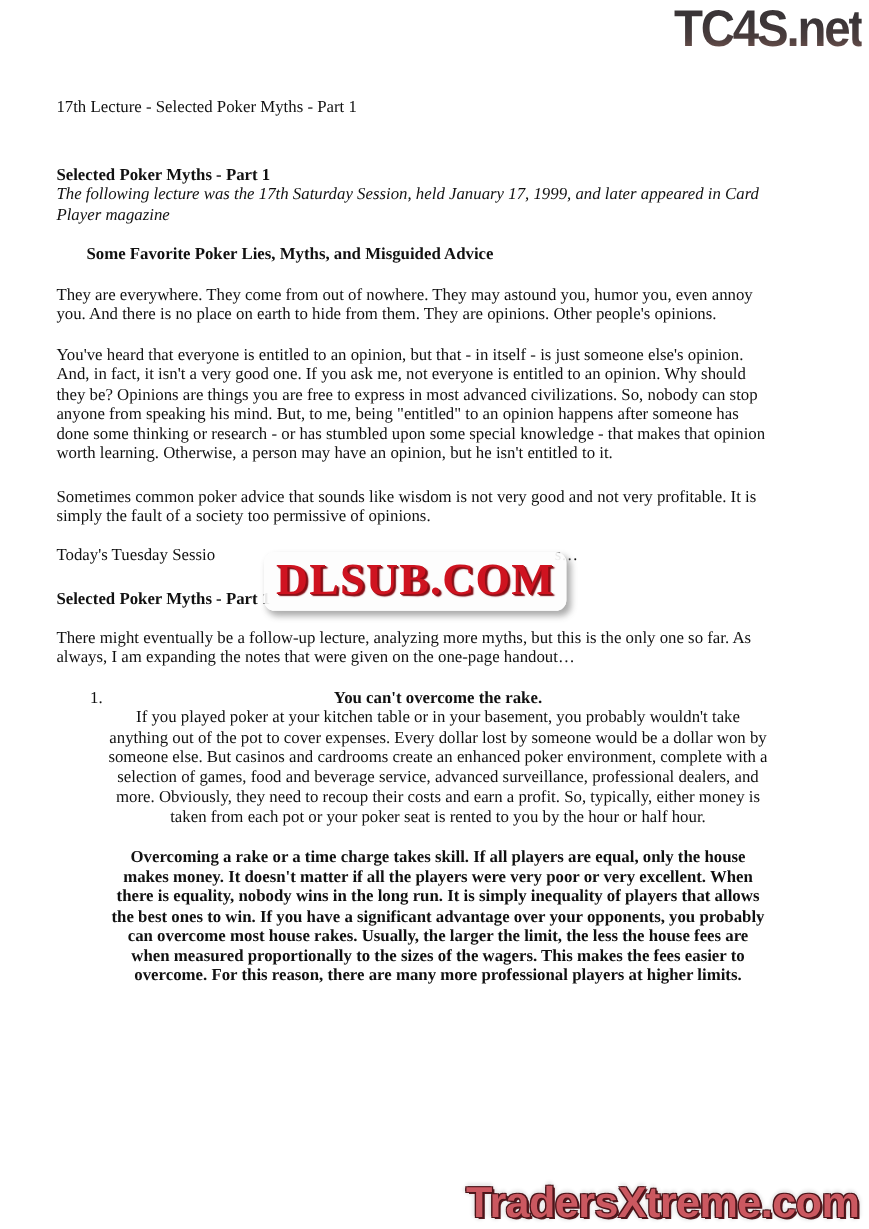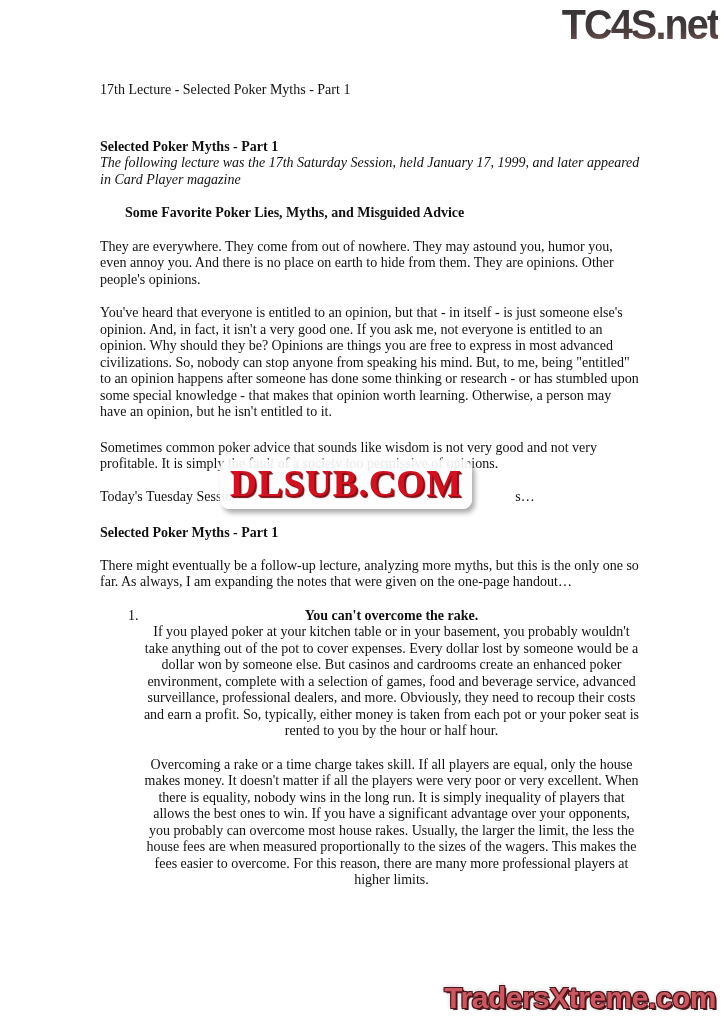--- a/index.html
+++ b/index.html
@@ -26,41 +26,41 @@
     background: linear-gradient(to bottom, #3a3537 35%, #4a3d3d 65%, #8a625a 100%);
     -webkit-background-clip: text;
     background-clip: text;
     color: transparent;
   }
 
   
   .doc {
     position: absolute;
     inset: 0;
-    padding: 82px 84px 0 100px;
+    padding: 82px 84px 0 47px;
     font-size: 14px;
     line-height: 16.5px;
   }
   .header-line { margin-bottom: 40px; }
   .doc-title   { font-weight: bold; }
   .doc-subtitle{ font-style: italic; margin-bottom: 17px; }
   .section-heading { font-weight: bold; margin-bottom: 17px; margin-left: 25px; }
   .para { margin-bottom: 17px; }
   .para-wide { margin-bottom: 19px; }
   .today-line { margin-bottom: 20px; white-space: nowrap; }
   .today-gap { display: inline-block; width: 283px; }
   .heading2 { font-weight: bold; margin-bottom: 16px; }
 
   
   .list-item { display: flex; }
   .list-num  { width: 43px; padding-left: 28px; flex: 0 0 43px; }
   .list-body { flex: 1; text-align: center; }
   .list-title { font-weight: bold; }
   .list-para { margin-top: 0; }
-  .list-para + .list-para { margin-top: 17px; }
+  .list-para + .list-para { margin-top: 17px; font-weight: bold; }
   .list-title + .list-para { margin-top: 0; }
 
   
   .watermark {
     position: absolute;
     left: 220px; top: 460px;
     padding: 2px 10px 4px 10px;
     background: rgba(253,253,253,0.92);
     border-radius: 9px;
     box-shadow: 3px 4px 5px rgba(70,70,70,0.45), 0 0 5px rgba(255,255,255,0.95);
@@ -73,21 +73,21 @@
     text-shadow: 1px 1px 0 #8c0e14, 2px 2px 1px #7d0a12;
     white-space: nowrap;
   }
 
   
   .bottom-logo {
     position: absolute;
     top: 981px; right: 8px;
     font-family: "Liberation Sans", sans-serif;
     font-weight: bold;
-    font-size: 30px;
+    font-size: 36px;
     letter-spacing: -0.5px;
     color: #cb5860;
     text-shadow:
       -1px -1px 0 #4a151a, 1px -1px 0 #4a151a,
       -1px  1px 0 #4a151a, 1px  1px 0 #4a151a,
        2px  2px 0 #57191e,
       -3px  0   3px #e8e8e8, 3px 0 3px #e8e8e8,
        0   -3px 3px #e8e8e8, 0  3px 3px #e8e8e8;
   }
 </style>

